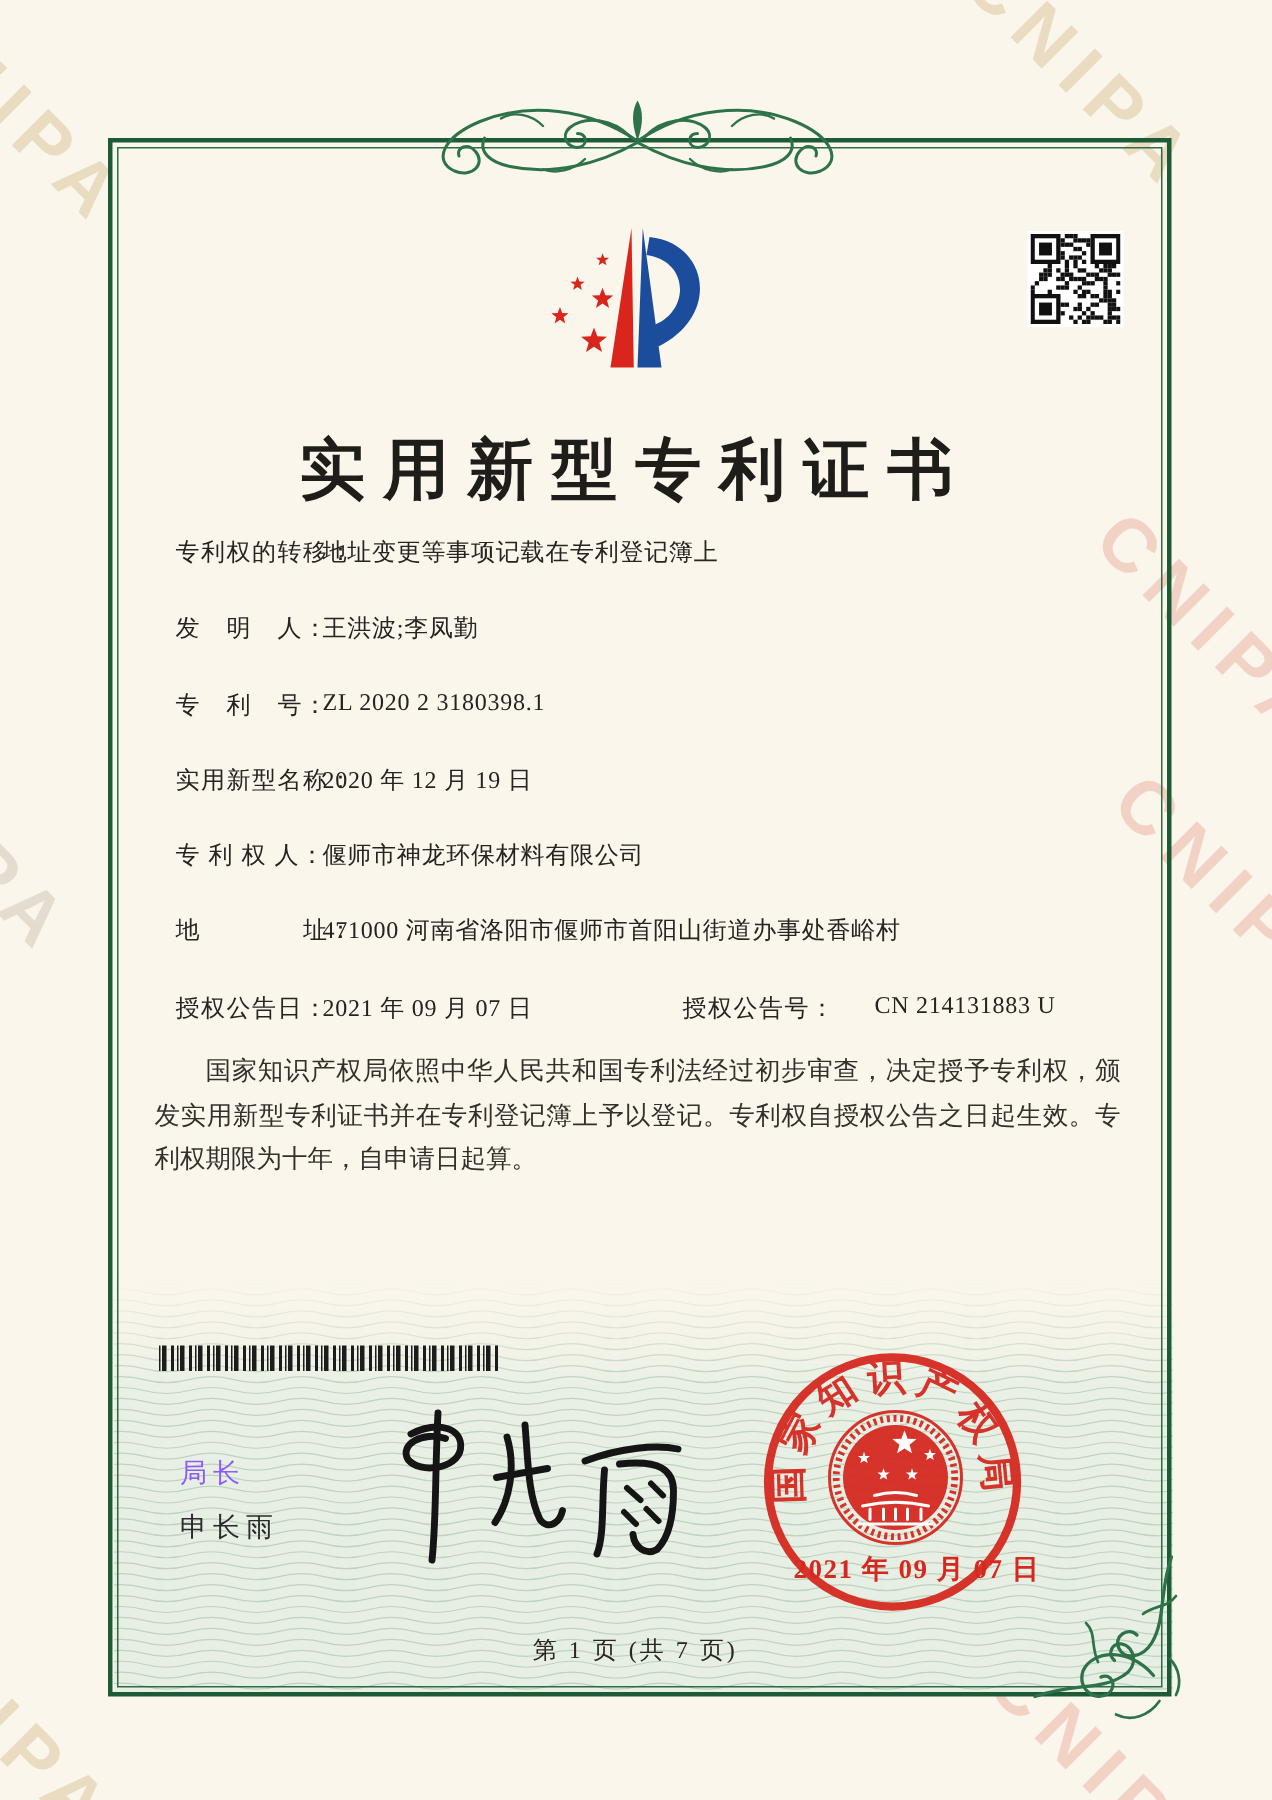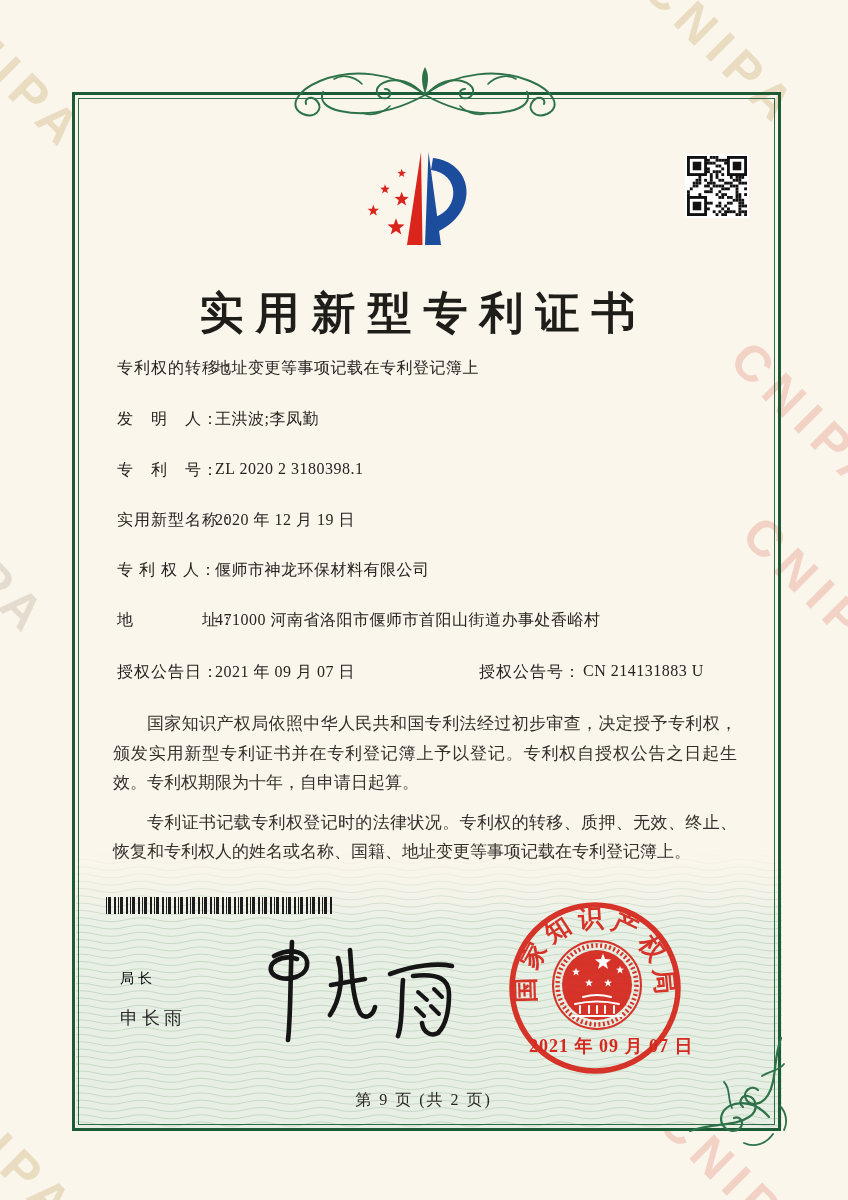--- a/index.html
+++ b/index.html
@@ -16,33 +16,33 @@
   #frame-inner{position:absolute;left:3px;top:3px;right:3px;bottom:3px;
          border:1px solid #2e6b45;}
   #cert-no{position:absolute;left:111px;top:146px;font-size:17px;letter-spacing:2px;color:#262320;}
   #logo{position:absolute;left:348px;top:140px;}
   #qr{position:absolute;left:685px;top:154px;background:#fff;padding:2px;}
   #title{position:absolute;left:72px;top:254px;width:703px;text-align:center;
          font-size:44px;font-weight:bold;letter-spacing:12px;color:#1f1d1a;margin-top:30px;}
   .frow{position:absolute;left:117px;width:640px;font-size:16px;color:#262320;}
   .frow .lbl{position:absolute;left:0;top:0;letter-spacing:1px;}
   .frow .val{position:absolute;left:98px;top:0;letter-spacing:.5px;}
-  .frow .lbl2{position:absolute;left:338px;top:0;letter-spacing:1px;margin-left:24px;}
+  .frow .lbl2{position:absolute;left:338px;top:0;letter-spacing:1px;}
   .frow .val2{position:absolute;left:466px;top:0;letter-spacing:.5px;}
   #body-text{position:absolute;left:103px;top:699px;width:644px;font-size:17px;
              line-height:29.5px;text-align:justify;color:#33302b;}
-  #body-text p{margin:10px;text-indent:2em;}
+  #body-text p{margin:0;text-indent:2em;}
   #waves-wrap{position:absolute;left:76px;top:850px;width:706px;height:278px;
       background:linear-gradient(180deg,rgba(229,238,227,0) 0,rgba(229,238,227,.85) 80px,#e7efe4 170px);
       -webkit-mask-image:linear-gradient(180deg,transparent 0,#000 70px);
       mask-image:linear-gradient(180deg,transparent 0,#000 70px);}
   #barcode{position:absolute;left:106px;top:897px;width:232px;height:17px;font-size:0;}
   #barcode span{display:inline-block;height:100%;background:#1c1c1c;vertical-align:top;}
   #sig-title{position:absolute;left:120px;top:970px;font-family:Liberation Sans, sans-serif;
-             font-size:14px;letter-spacing:4px;color:#000000;}
+             font-size:18px;letter-spacing:4px;color:#8b5cf6;}
   #sig-name{position:absolute;left:120px;top:1006px;font-family:"Liberation Sans",sans-serif;
              font-size:18px;letter-spacing:4px;color:#2a2a2a;}
   #signature{position:absolute;left:252px;top:928px;}
   #seal{position:absolute;left:505px;top:898px;}
   #seal-date{position:absolute;left:529px;top:1034px;font-size:18px;letter-spacing:1px;
              color:#d5281e;font-weight:bold;}
   #page-info{position:absolute;left:72px;top:1090px;width:703px;text-align:center;
              font-size:16px;letter-spacing:2px;color:#2a2722;}
   #cont-note{position:absolute;left:330px;top:1137px;width:156px;height:36px;
              background:#fffdf6;text-align:center;line-height:36px;font-size:16px;
@@ -315,21 +315,20 @@
   </div>
   <div class="frow" style="top:662px;">
     <span class="lbl">授权公告日：</span>
     <span class="val">2021 年 09 月 07 日</span>
     <span class="lbl2">授权公告号：</span>
     <span class="val2">CN 214131883 U</span>
   </div>
 
   <div id="body-text">
     <p>国家知识产权局依照中华人民共和国专利法经过初步审查，决定授予专利权，颁发实用新型专利证书并在专利登记簿上予以登记。专利权自授权公告之日起生效。专利权期限为十年，自申请日起算。</p>
-    <p>专利证书记载专利权登记时的法律状况。专利权的转移、质押、无效、终止、恢复和专利权人的姓名或名称、国籍、地址变更等事项记载在专利登记簿上。</p>
   </div>
 
   <div id="barcode"><span style="width: 1px; margin-right: 1px;"></span><span style="width: 3px; margin-right: 3px;"></span><span style="width: 2px; margin-right: 2px;"></span><span style="width: 1px; margin-right: 1px;"></span><span style="width: 3px; margin-right: 3px;"></span><span style="width: 2px; margin-right: 2px;"></span><span style="width: 1px; margin-right: 1px;"></span><span style="width: 3px; margin-right: 3px;"></span><span style="width: 2px; margin-right: 2px;"></span><span style="width: 1px; margin-right: 1px;"></span><span style="width: 3px; margin-right: 3px;"></span><span style="width: 2px; margin-right: 2px;"></span><span style="width: 1px; margin-right: 1px;"></span><span style="width: 3px; margin-right: 3px;"></span><span style="width: 2px; margin-right: 2px;"></span><span style="width: 1px; margin-right: 1px;"></span><span style="width: 3px; margin-right: 3px;"></span><span style="width: 2px; margin-right: 2px;"></span><span style="width: 1px; margin-right: 1px;"></span><span style="width: 3px; margin-right: 3px;"></span><span style="width: 2px; margin-right: 2px;"></span><span style="width: 1px; margin-right: 1px;"></span><span style="width: 3px; margin-right: 3px;"></span><span style="width: 2px; margin-right: 2px;"></span><span style="width: 1px; margin-right: 1px;"></span><span style="width: 3px; margin-right: 3px;"></span><span style="width: 2px; margin-right: 2px;"></span><span style="width: 1px; margin-right: 1px;"></span><span style="width: 3px; margin-right: 3px;"></span><span style="width: 2px; margin-right: 2px;"></span><span style="width: 1px; margin-right: 1px;"></span><span style="width: 3px; margin-right: 3px;"></span><span style="width: 2px; margin-right: 2px;"></span><span style="width: 1px; margin-right: 1px;"></span><span style="width: 3px; margin-right: 3px;"></span><span style="width: 2px; margin-right: 2px;"></span><span style="width: 1px; margin-right: 1px;"></span><span style="width: 3px; margin-right: 3px;"></span><span style="width: 2px; margin-right: 2px;"></span><span style="width: 1px; margin-right: 1px;"></span><span style="width: 3px; margin-right: 3px;"></span><span style="width: 2px; margin-right: 2px;"></span><span style="width: 1px; margin-right: 1px;"></span><span style="width: 3px; margin-right: 3px;"></span><span style="width: 2px; margin-right: 2px;"></span><span style="width: 1px; margin-right: 1px;"></span><span style="width: 3px; margin-right: 3px;"></span><span style="width: 2px; margin-right: 2px;"></span><span style="width: 1px; margin-right: 1px;"></span><span style="width: 3px; margin-right: 3px;"></span><span style="width: 2px; margin-right: 2px;"></span><span style="width: 1px; margin-right: 1px;"></span><span style="width: 3px; margin-right: 3px;"></span><span style="width: 2px; margin-right: 2px;"></span><span style="width: 1px; margin-right: 1px;"></span><span style="width: 3px; margin-right: 3px;"></span><span style="width: 2px; margin-right: 2px;"></span></div>
 
   <div id="sig-title">局长</div>
   <div id="sig-name">申长雨</div>
   <svg id="signature" width="205" height="118" viewBox="0 0 205 118">
     <g fill="none" stroke="#151515" stroke-width="4.6" stroke-linecap="round" stroke-linejoin="round">
       <path d="M40,14 C38,50 39,85 36,112"></path>
       <path d="M22,28 C40,19 57,24 55,38 C53,51 28,55 20,45 C14,35 30,26 45,31"></path>
@@ -375,15 +374,15 @@
           <path d="M92,108 L92,115"></path>
             <path d="M100,108 L100,115"></path>
             <path d="M109,108 L109,115"></path>
           <path d="M68,118 L116,118"></path>
         </g>
       </g>
     </g>
   </svg>
   <div id="seal-date">2021 年 09 月 07 日</div>
 
-  <div id="page-info">第 9 页 (共 2 页)</div>
+  <div id="page-info">第 1 页 (共 7 页)</div>
 
 </div>
 
 </body></html>

